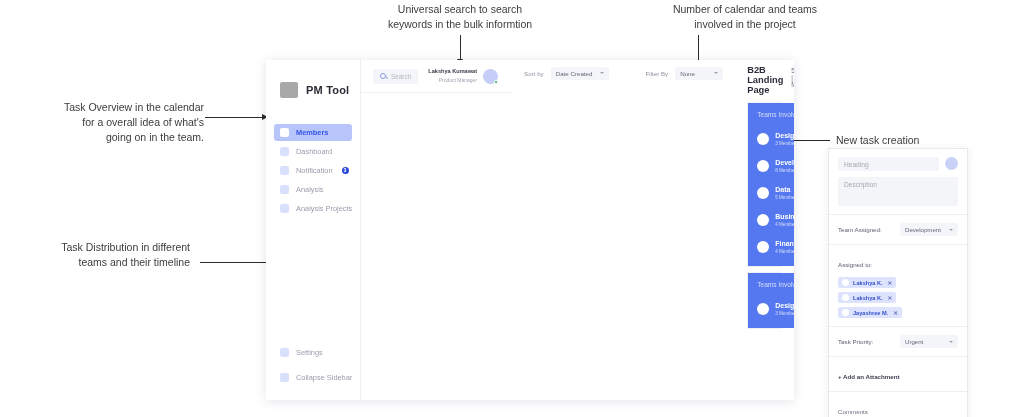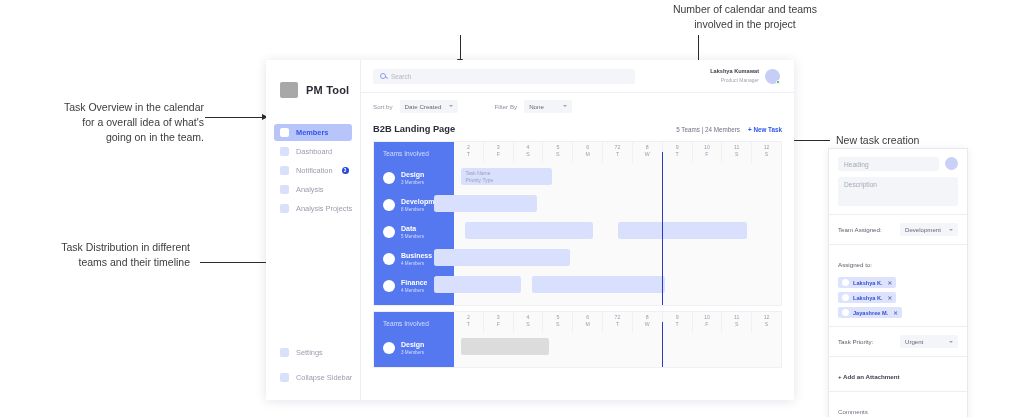--- a/index.html
+++ b/index.html
@@ -57,21 +57,21 @@
   .nav-item.active { background: #b7c5fb; color: #3355e8; font-weight: bold; }
   .nav-item.active .sq { background: #ffffff; }
   .badge {
     display: inline-flex; align-items: center; justify-content: center;
     min-width: 7px; height: 7px; padding: 0 2px; border-radius: 4px;
     background: #2b47d8; color: #fff; font-size: 4.6px; font-weight: bold; margin-left: 2px;
   }
   .nav-bottom { margin-top: auto; padding: 0 8px 14px; display: flex; flex-direction: column; gap: 8px; }
 
   
-  .main { flex: 1; display: flex; flex-direction: column; min-width: 0; background: #fff; }
+  .main { flex: 1; display: flex; flex-direction: row; min-width: 0; background: #fff; }
   .topbar {
     height: 33px; border-bottom: 1px solid #eef0f4;
     display: flex; align-items: center; padding: 0 12px; gap: 10px;
   }
   .search {
     flex: 1; max-width: 262px; height: 15px; background: #f4f5f8; border-radius: 2px;
     display: flex; align-items: center; gap: 5px; padding: 0 7px;
   }
   .search-txt { font-size: 6.4px; color: #b3b6c2; }
   .mag { width: 6px; height: 6px; border: 1px solid #8d9ce8; border-radius: 50%; position: relative; flex: 0 0 6px; }
@@ -156,20 +156,22 @@
   .chip .cav { width: 7px; height: 7px; border-radius: 50%; background: #fff; flex: 0 0 7px; }
   .chip .cx { font-size: 5.6px; color: #5f6fbb; margin-left: 1px; }
   .p-link { font-size: 6.2px; color: #3a3d4d; font-weight: bold; }
   .p-comments { font-size: 6.2px; color: #6c6f7e; }
 </style>
 </head>
 <body>
 
 <div class="canvas">
 
+  <div class="anno c" style="left:330px; top:2px; width:260px;">Universal search to search
+keywords in the bulk informtion</div>
   <div class="arrow v" style="left:460px; top:35px; height:26px;"></div>
   <div class="arrowhead ah-down" style="left:457px; top:59px;"></div>
 
   <div class="anno c" style="left:600px; top:2px; width:290px;">Number of calendar and teams
 involved in the project</div>
   <div class="arrow v" style="left:698px; top:35px; height:100px;"></div>
   <div class="arrowhead ah-down" style="left:695px; top:133px;"></div>
 
   <div class="anno r" style="left:44px; top:100px; width:160px;">Task Overview in the calendar
 for a overall idea of what's

